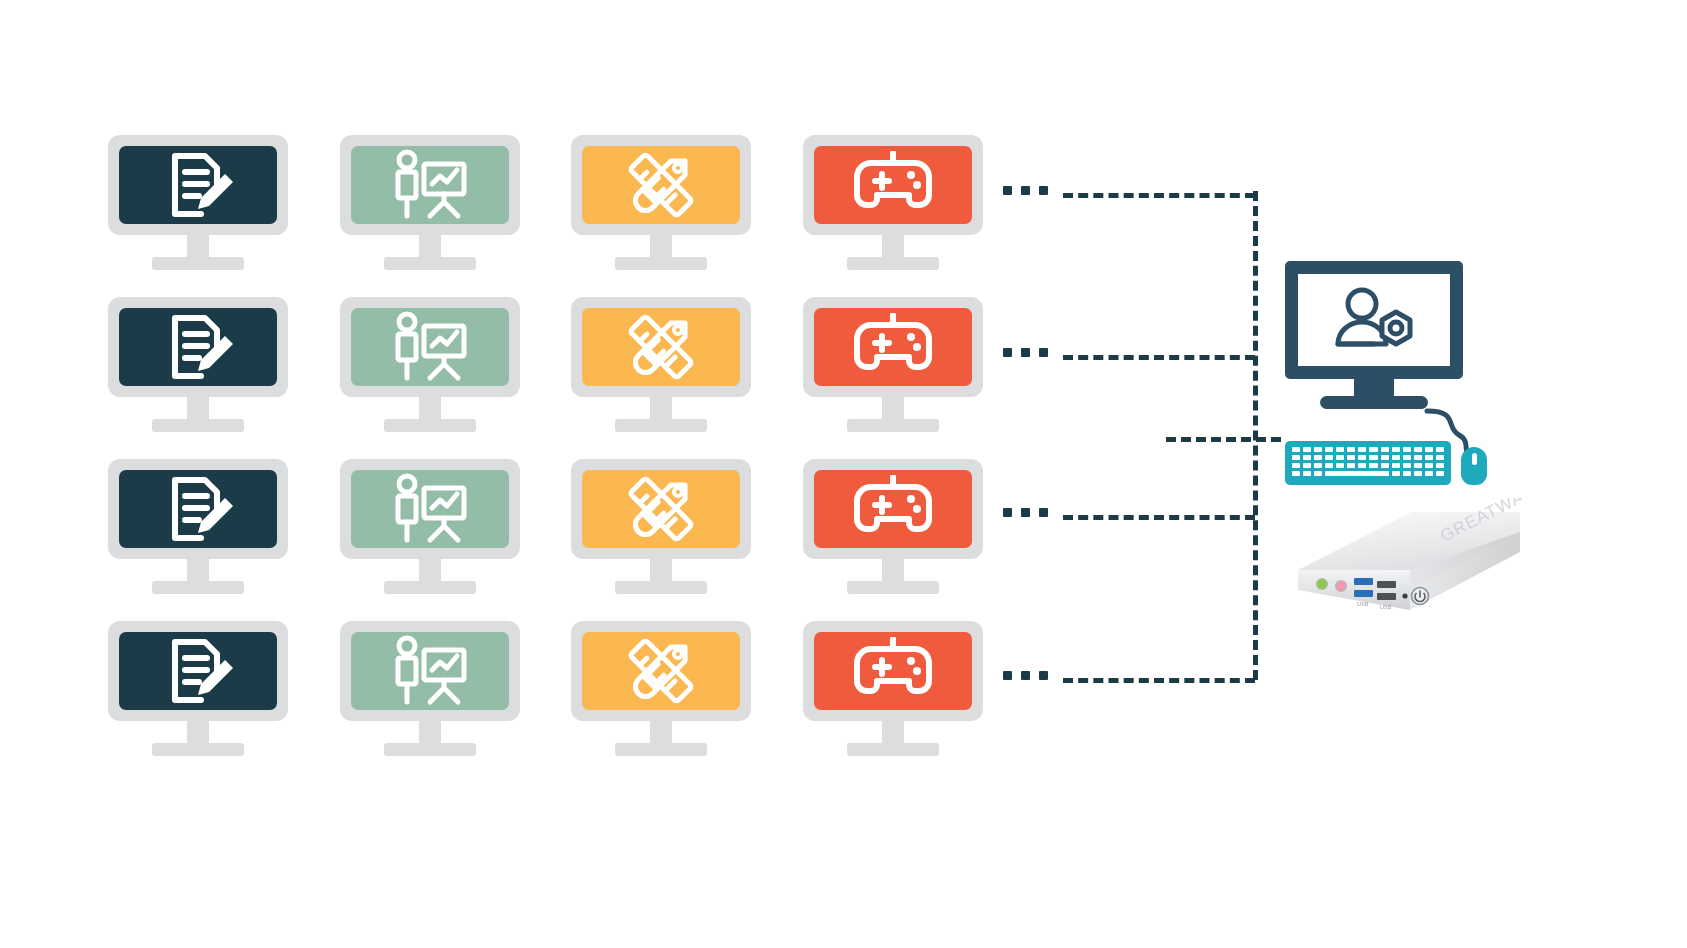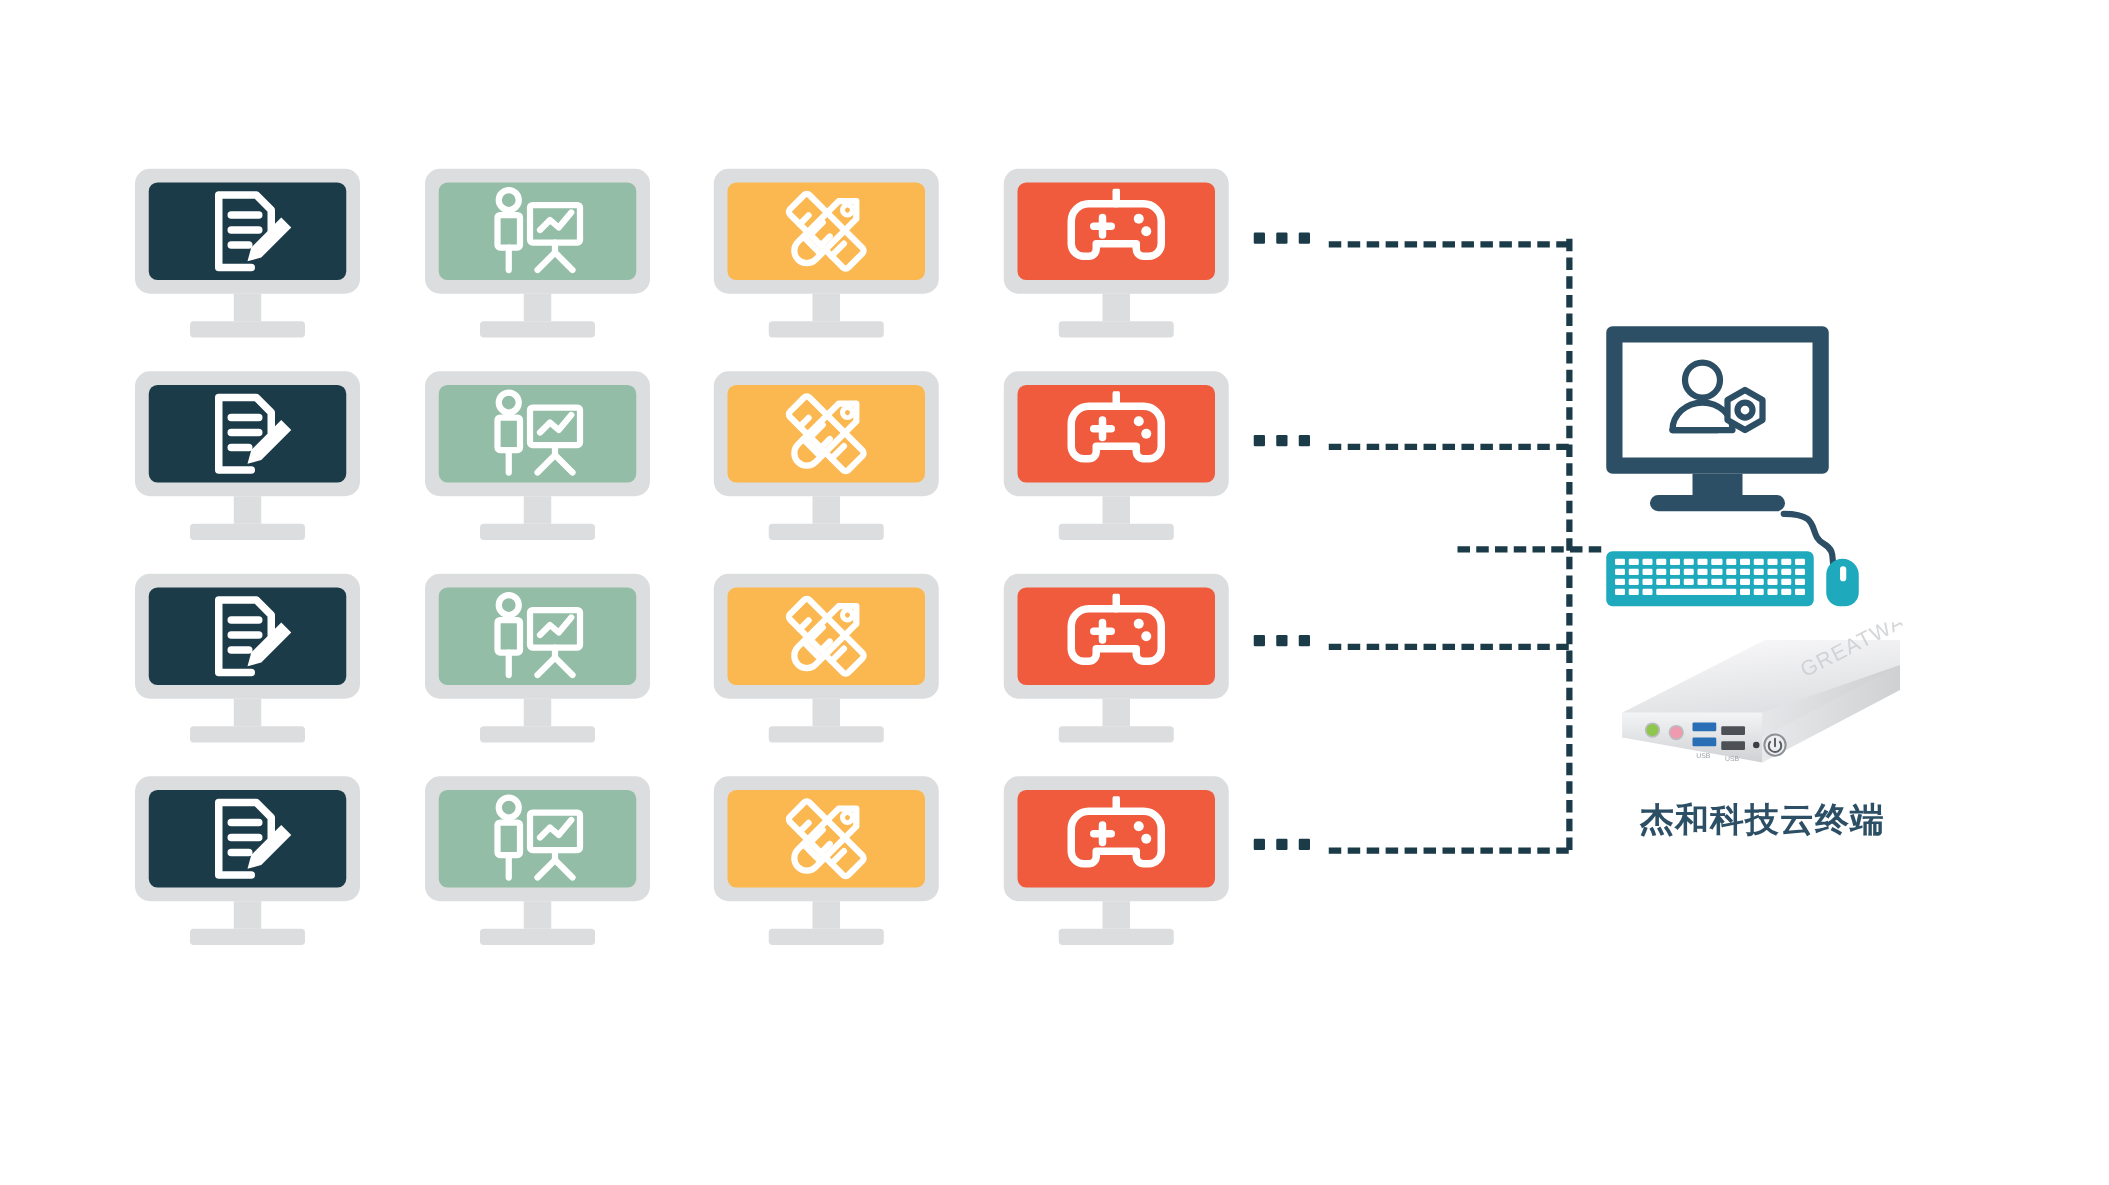--- a/index.html
+++ b/index.html
@@ -532,15 +532,14 @@
       <rect x="115" y="95" width="19" height="7" rx="1" fill="#4d5155"></rect>
       <circle cx="143" cy="98" r="2.6" fill="#3b3f43"></circle>
       <circle cx="158" cy="98" r="8.5" fill="#eceef0" stroke="#8d9195" stroke-width="1.6"></circle>
       <path d="M158 93 v6" stroke="#5b6065" stroke-width="1.6" stroke-linecap="round"></path>
       <path d="M154.5 95 a5 5 0 1 0 7 0" fill="none" stroke="#5b6065" stroke-width="1.6"></path>
       <text x="95" y="108" font-family="Liberation Sans, sans-serif" font-size="5.5" fill="#9aa0a5">USB</text>
       <text x="118" y="111" font-family="Liberation Sans, sans-serif" font-size="5.5" fill="#9aa0a5">USB</text>
     </svg>
   </div>
 
-  <div class="pc-caption" style="left:1312px;top:638px;">杰和科技云终端</div>
 
 </div>
 
 </body></html>

